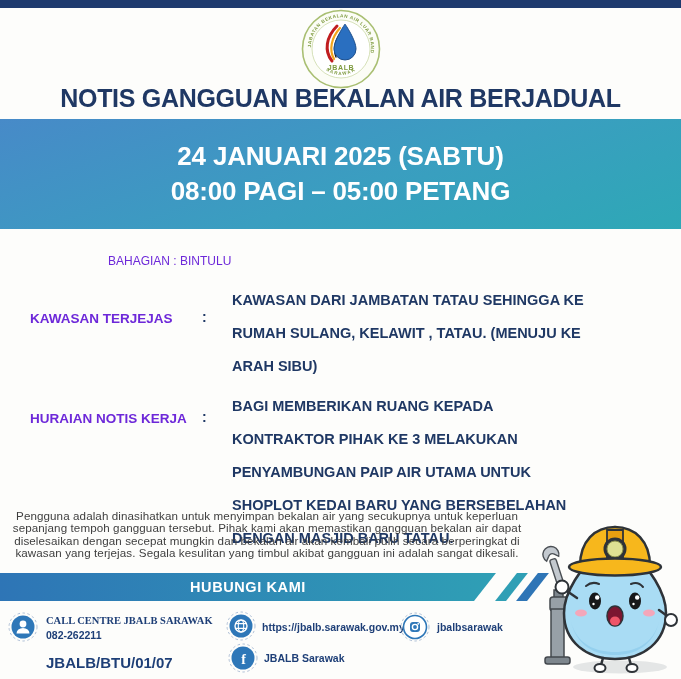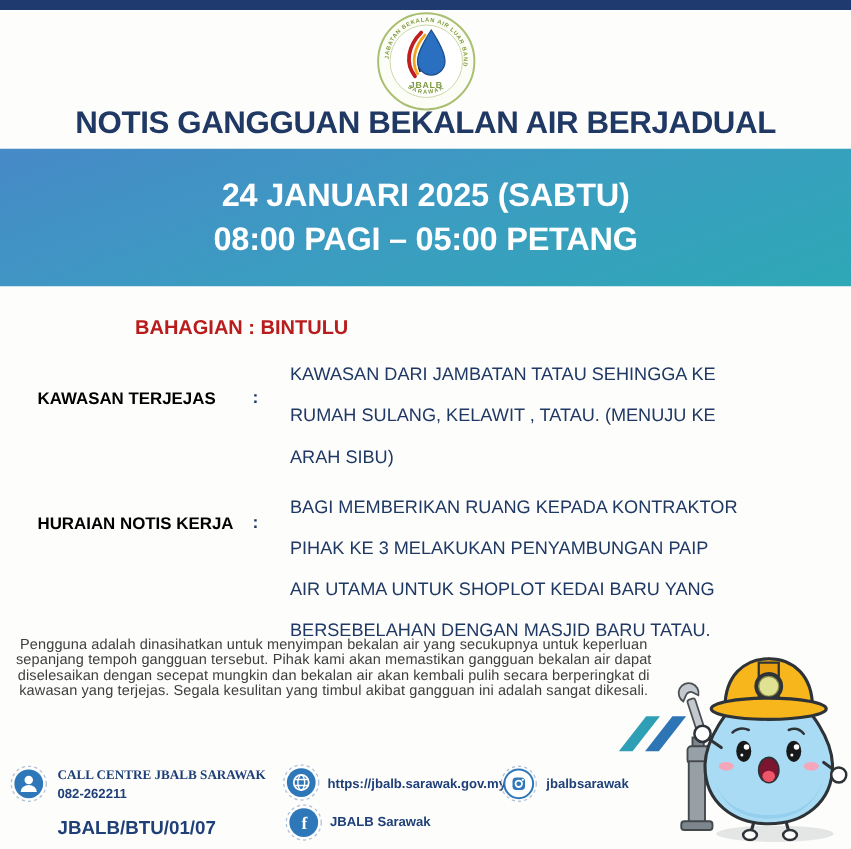--- a/index.html
+++ b/index.html
@@ -13,27 +13,27 @@
   .title {
     position:absolute; top:84px; left:0; width:681px; text-align:center;
     font-size:25px; font-weight:bold; color:#1f3864; letter-spacing:-0.3px;
   }
   .date-banner {
     position:absolute; top:119px; left:0; width:681px; height:110px;
     background:linear-gradient(160deg, #478ac8 0%, #3a9ec0 55%, #2ea8b6 100%);
     display:flex; flex-direction:column; align-items:center; justify-content:center;
     color:#ffffff; font-weight:bold; font-size:26px; line-height:35px; letter-spacing:-0.2px;
   }
-  .region-bahagian { position:absolute; top:254px; left:108px; font-size:16px; font-weight:bold; color:#b91c1c; }
+  .region-bahagian { position:absolute; top:254px; left:108px; font-size:12px; font-weight:normal; color:#6d28d9; }
   .region-daerah   { position:absolute; top:254px; left:360px; font-size:17.5px; font-weight:bold; color:#1f3864; }
-  .sec-label { position:absolute; left:30px;  font-size:13.5px; font-weight:bold; color:#000000; }
+  .sec-label { position:absolute; left:30px;  font-size:13.5px; font-weight:bold; color:#6d28d9; }
   .sec-colon { position:absolute; left:202px; font-size:14px;  font-weight:bold; color:#1f3864; }
   .sec-text  {
     position:absolute; left:232px; width:358px;
-    font-size:14.5px; font-weight:normal; color:#1f3864; line-height:33px; letter-spacing:0px;
+    font-size:14.5px; font-weight:bold; color:#1f3864; line-height:33px; letter-spacing:0px;
   }
   .lbl-kawasan { top:311px; } .col-kawasan { top:309px; } .txt-kawasan { top:284px; }
   .lbl-huraian { top:411px; } .col-huraian { top:409px; } .txt-huraian { top:390px; }
   .disclaimer {
     position:absolute; top:510px; left:8px; width:518px;
     font-size:11.6px; color:#3e3e3e; line-height:12.4px; letter-spacing:0.1px;text-align:center;
   }
   .contact-bar {
     position:absolute; top:573px; left:0; width:496px; height:28px;
     background:linear-gradient(90deg, #2e75b6 0%, #2f9fb5 100%);
@@ -99,20 +99,23 @@
   <div class="sec-label lbl-kawasan">KAWASAN TERJEJAS</div>
   <div class="sec-colon col-kawasan">:</div>
   <div class="sec-text txt-kawasan">KAWASAN DARI JAMBATAN TATAU SEHINGGA KE RUMAH SULANG, KELAWIT , TATAU. (MENUJU KE ARAH SIBU)</div>
 
   <div class="sec-label lbl-huraian">HURAIAN NOTIS KERJA</div>
   <div class="sec-colon col-huraian">:</div>
   <div class="sec-text txt-huraian">BAGI MEMBERIKAN RUANG KEPADA KONTRAKTOR PIHAK KE 3 MELAKUKAN PENYAMBUNGAN PAIP AIR UTAMA UNTUK SHOPLOT KEDAI BARU YANG BERSEBELAHAN DENGAN MASJID BARU TATAU.</div>
 
   <div class="disclaimer">Pengguna adalah dinasihatkan untuk menyimpan bekalan air yang secukupnya untuk keperluan sepanjang tempoh gangguan tersebut. Pihak kami akan memastikan gangguan bekalan air dapat diselesaikan dengan secepat mungkin dan bekalan air akan kembali pulih secara berperingkat di kawasan yang terjejas. Segala kesulitan yang timbul akibat gangguan ini adalah sangat dikesali.</div>
 
+  <div class="contact-bar">
+    <span>HUBUNGI KAMI</span>
+  </div>
   <div class="stripe stripe-1"></div>
   <div class="stripe stripe-2"></div>
 
   <svg class="cicon ic-person" viewBox="0 0 30 30">
     <circle cx="15" cy="15" r="14" fill="none" stroke="#aebfd6" stroke-width="1" stroke-dasharray="2.5 2.5"></circle>
     <circle cx="15" cy="15" r="11.5" fill="#2e77b8"></circle>
     <circle cx="15" cy="12" r="3.4" fill="#ffffff"></circle>
     <path d="M8.5 21.5 a6.5 5.5 0 0 1 13 0 z" fill="#ffffff"></path>
   </svg>
   <div class="ctext cc-label">CALL CENTRE JBALB SARAWAK</div>

